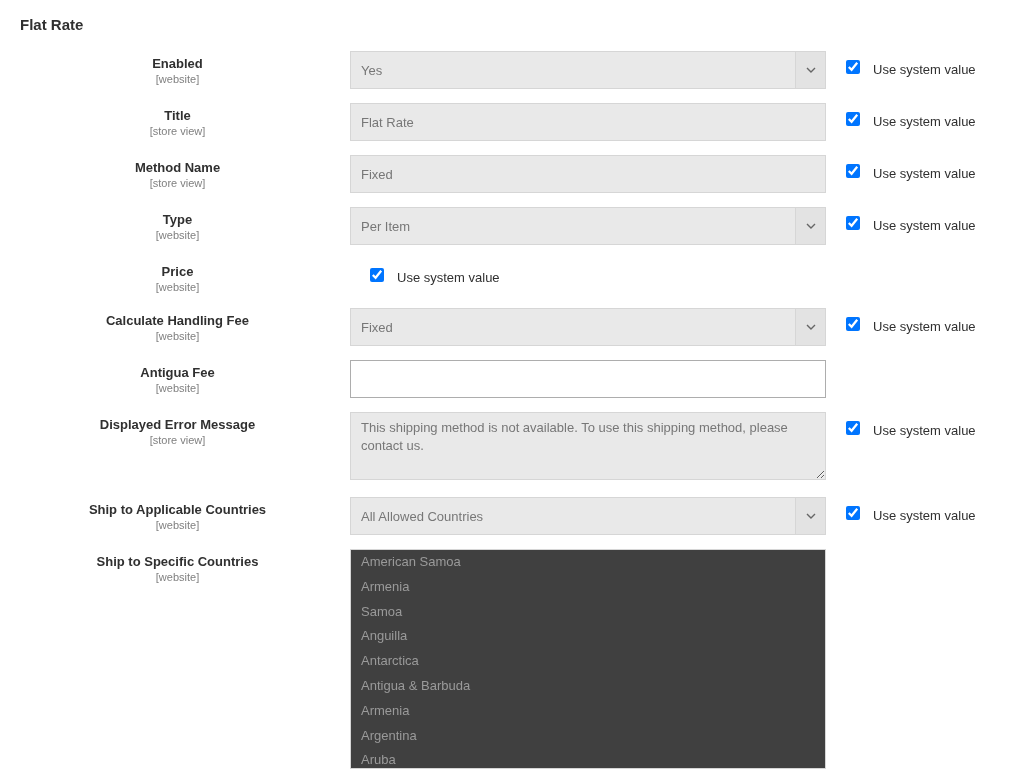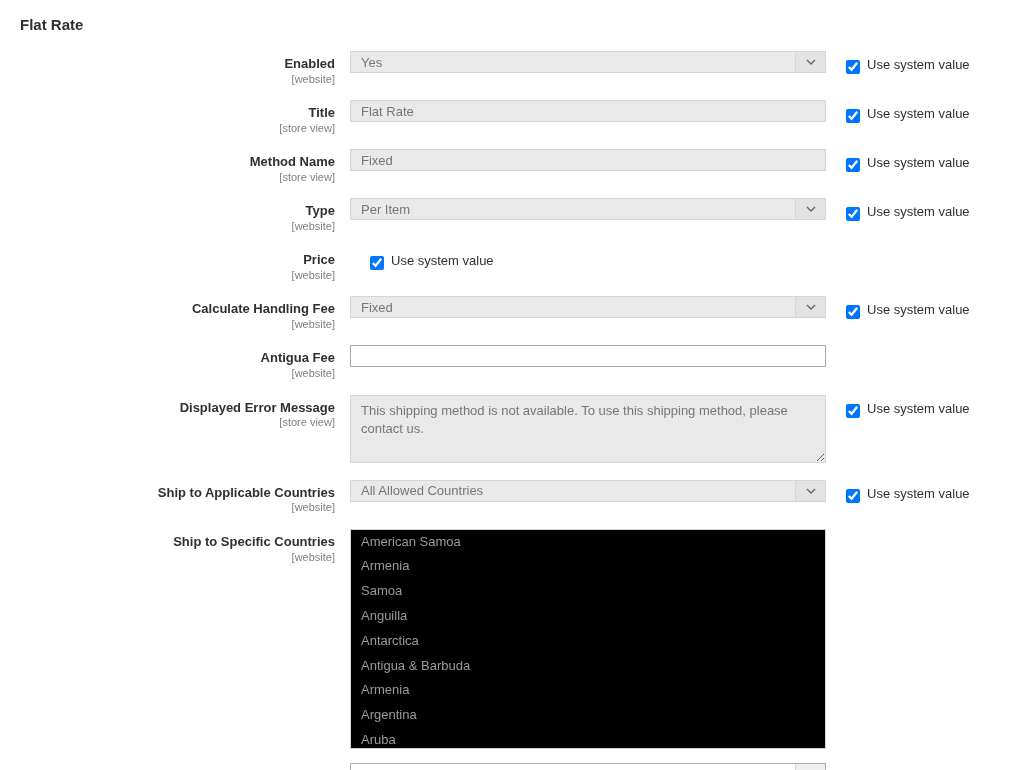--- a/index.html
+++ b/index.html
@@ -17,21 +17,21 @@
     color: #303030;
     margin-bottom: 18px;
   }
   .form-row {
     display: flex;
     align-items: flex-start;
     margin-bottom: 14px;
   }
   .label-col {
     width: 330px;
-    text-align: right;
+    text-align: center;
     padding-right: 15px;
     padding-top: 5px;
   }
   .label-col .lbl {
     color: #303030;
     font-size: 13px;
     font-weight: 600;
     line-height: 1.3;
   }
   .label-col .scope {
@@ -40,38 +40,38 @@
     display: block;
     line-height: 1.2;
   }
   .field-col {
     width: 476px;
   }
   .checkbox-col {
     padding-left: 16px;
     padding-top: 6px;
     display: flex;
-    align-items: flex-start;
-    gap: 4px;
+    align-items: flex-end;
+    gap: 10px;
   }
   .checkbox-col input[type=checkbox]{
     width:14px;height:14px;cursor:pointer;
   }
   .checkbox-col label {
     color: #303030;
     font-size: 13px;
     cursor:pointer;
   }
   .text-input, .select-box, .textarea-box {
     width: 100%;
     border: 1px solid #adadad;
     font-size: 13px;
     color: #303030;
     background: #fff;
-    height: 22px;
+    height: 38px;
     padding: 4px 10px;
     font-family: inherit;
   }
   .text-input.disabled, .select-box.disabled, .textarea-box.disabled {
     background: #e9e9e9;
     color: #777;
     border-color:#d6d6d6;
     pointer-events:none;
   }
   .textarea-box { height: 68px; resize: both; padding:6px 10px; line-height:1.4; }
@@ -91,21 +91,21 @@
     background:#e3e3e3;
   }
   .select-box.disabled .caret{border-left-color:#d6d6d6;}
   .select-box.active .caret{ background:#efefef;}
 
   .caret svg{width:10px;height:10px;}
 
   .multi-select {
     width:100%;
     border:1px solid #d6d6d6;
-    background:#000000;
+    background:#404040;
     height:220px;
     overflow-y:scroll;
     position:relative;
   }
   .multi-select .opt {
     padding: 2px 10px;
     color: #9a9a9a;
     font-size:13px;
     line-height:1.6;
     cursor:default;

